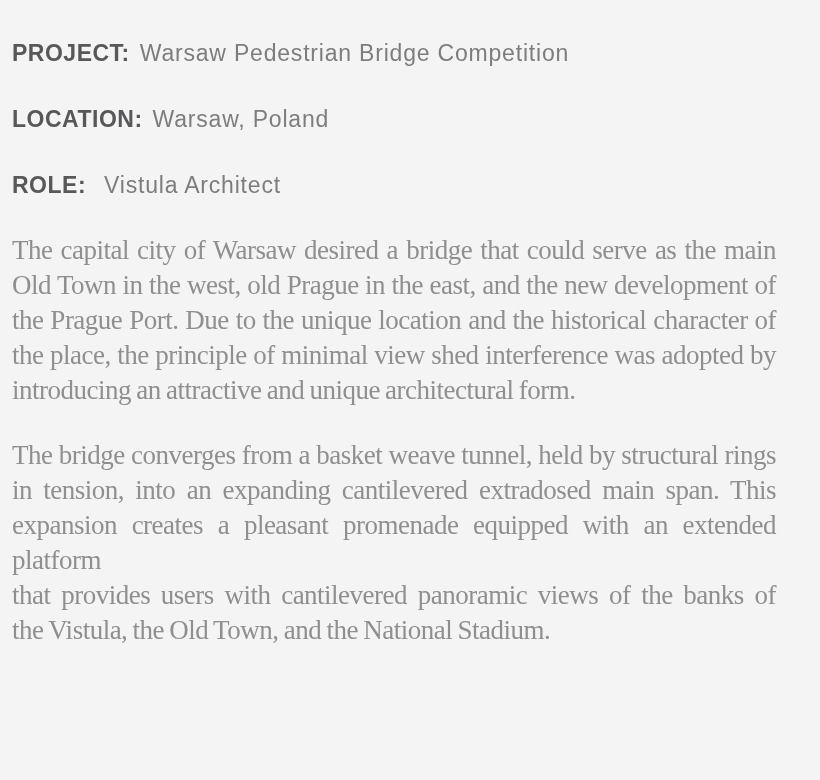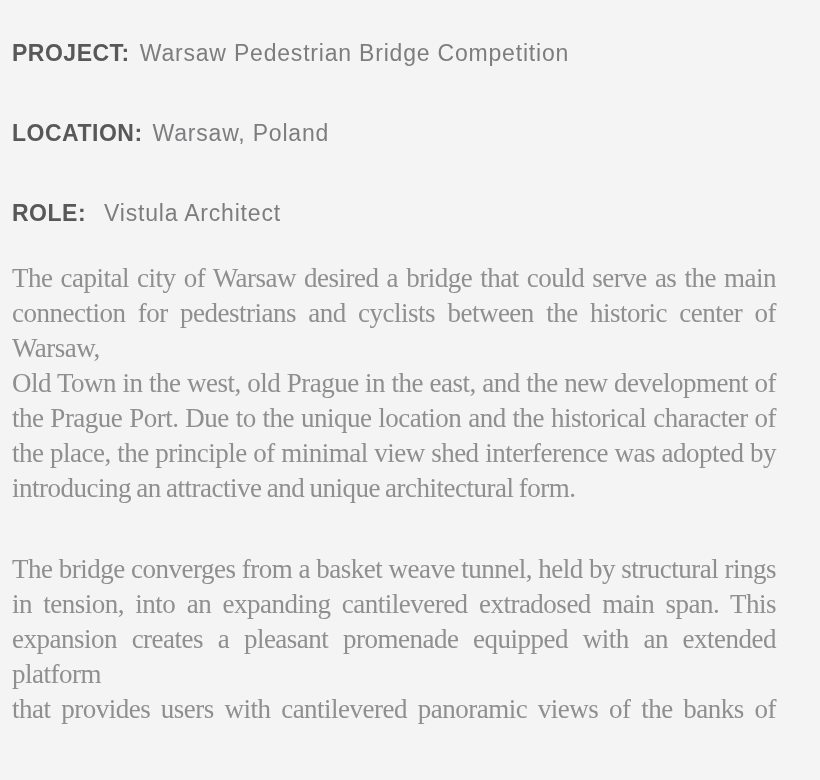--- a/index.html
+++ b/index.html
@@ -14,21 +14,21 @@
     box-sizing: border-box;
     width: 788px;
     height: 780px;
     padding: 42px 12px 0 12px;
   }
   .meta-row {
     height: 23px;
     line-height: 23px;
     white-space: nowrap;
   }
-  .meta-row + .meta-row { margin-top: 57px; }
+  .meta-row + .meta-row { margin-top: 43px; }
   .meta-label {
     font-weight: bold;
     font-size: 23px;
     letter-spacing: 0.5px;
     color: var(--label-color, #58585a);
   }
   .meta-value {
     font-size: 23px;
     letter-spacing: 0.8px;
     color: var(--value-color, #7d7d7f);
@@ -38,21 +38,21 @@
   .meta-row:nth-child(5) .meta-value { margin-left: 18px; }
   .body-text { padding-top: 36px; }
   .paragraph {
     font-family: "Liberation Serif", serif;
     font-size: 27px;
     line-height: 35px;
     letter-spacing: -0.5px;
     word-spacing: -1px;
     color: var(--body-text-color, #8f8f8f);
   }
-  .paragraph + .paragraph { margin-top: 46px; }
+  .paragraph + .paragraph { margin-top: 30px; }
   .jline {
     text-align: justify;
     text-align-last: justify;
   }
   .jline.last { text-align-last: left; }
 </style>
 </head>
 <body>
 
 <div class="page">
@@ -64,26 +64,26 @@
       <span class="meta-label">LOCATION:</span><span class="meta-value">Warsaw, Poland</span>
     </div>
     <div class="meta-row">
       <span class="meta-label">ROLE:</span><span class="meta-value">Vistula Architect</span>
     </div>
   </section>
 
   <section class="body-text">
     <div class="paragraph">
         <div class="jline">The capital city of Warsaw desired a bridge that could serve as the main</div>
-        <div class="jline">connection for pedestrians and cyclists between the historic center of Warsaw,</div>
         <div class="jline">Old Town in the west, old Prague in the east, and the new development of</div>
         <div class="jline">the Prague Port. Due to the unique location and the historical character of</div>
         <div class="jline">the place, the principle of minimal view shed interference was adopted by</div>
         <div class="jline last">introducing an attractive and unique architectural form.</div>
       </div>
     <div class="paragraph">
         <div class="jline">The bridge converges from a basket weave tunnel, held by structural rings</div>
         <div class="jline">in tension, into an expanding cantilevered extradosed main span. This</div>
         <div class="jline">expansion creates a pleasant promenade equipped with an extended platform</div>
         <div class="jline">that provides users with cantilevered panoramic views of the banks of</div>
+        <div class="jline last">the Vistula, the Old Town, and the National Stadium.</div>
       </div>
   </section>
 </div>
 
 </body></html>

